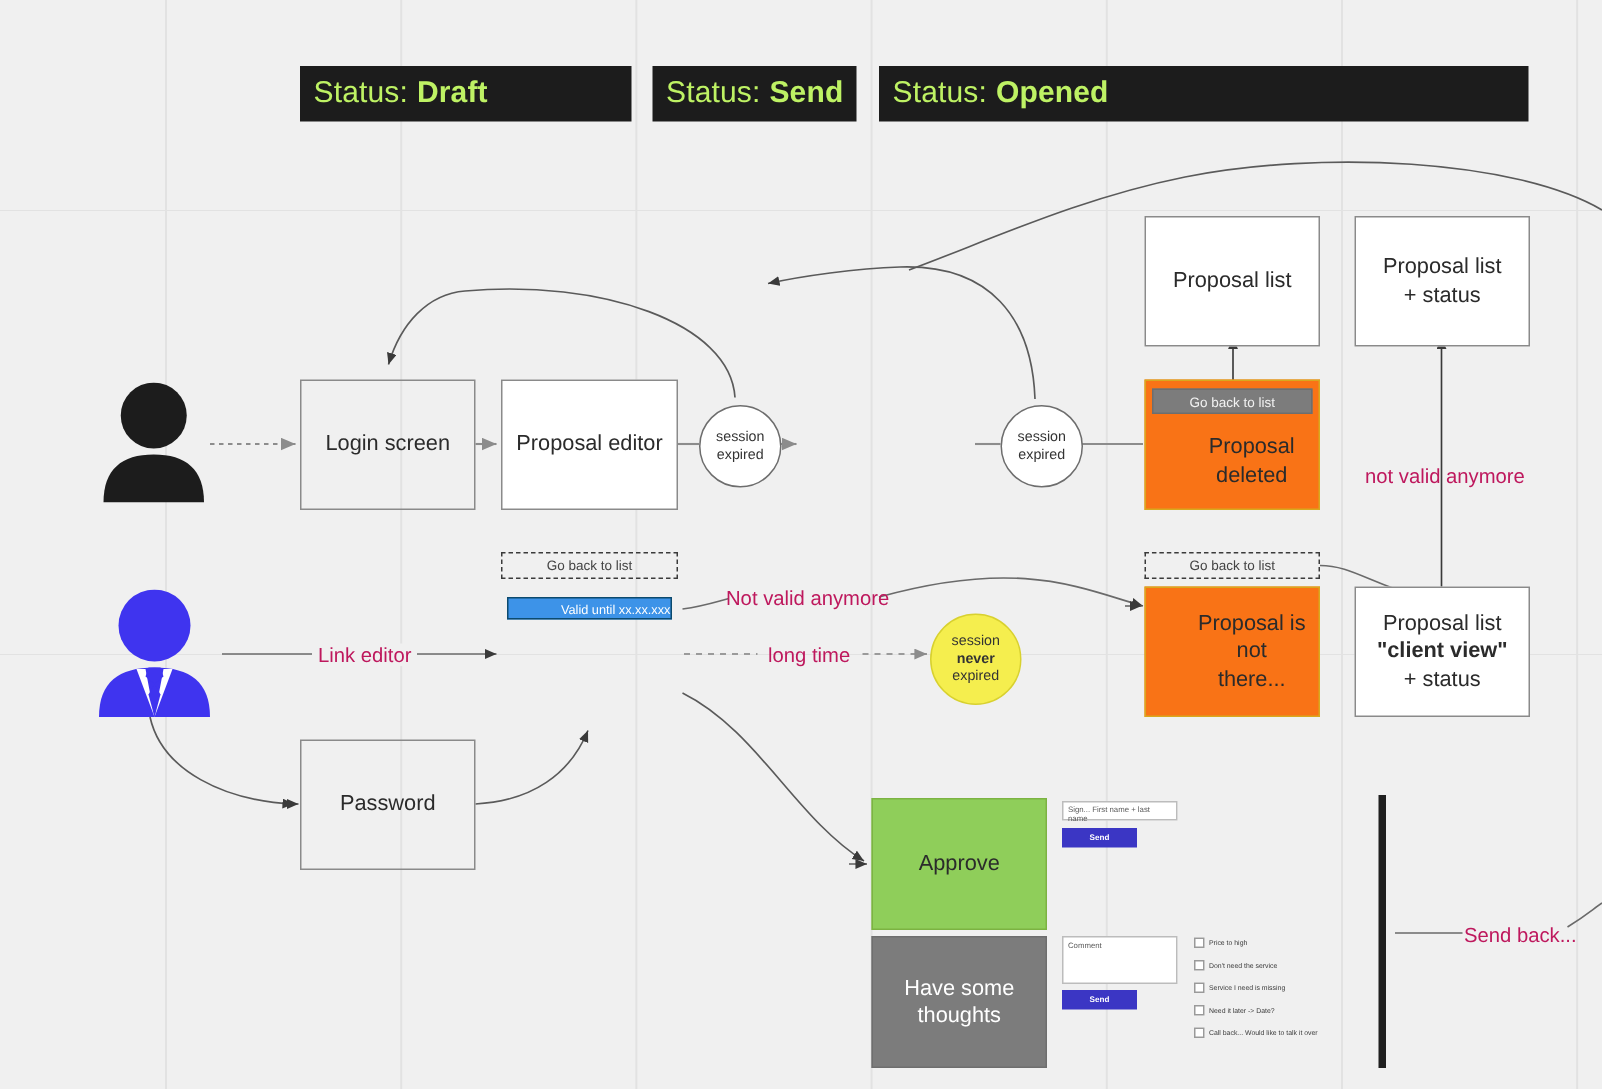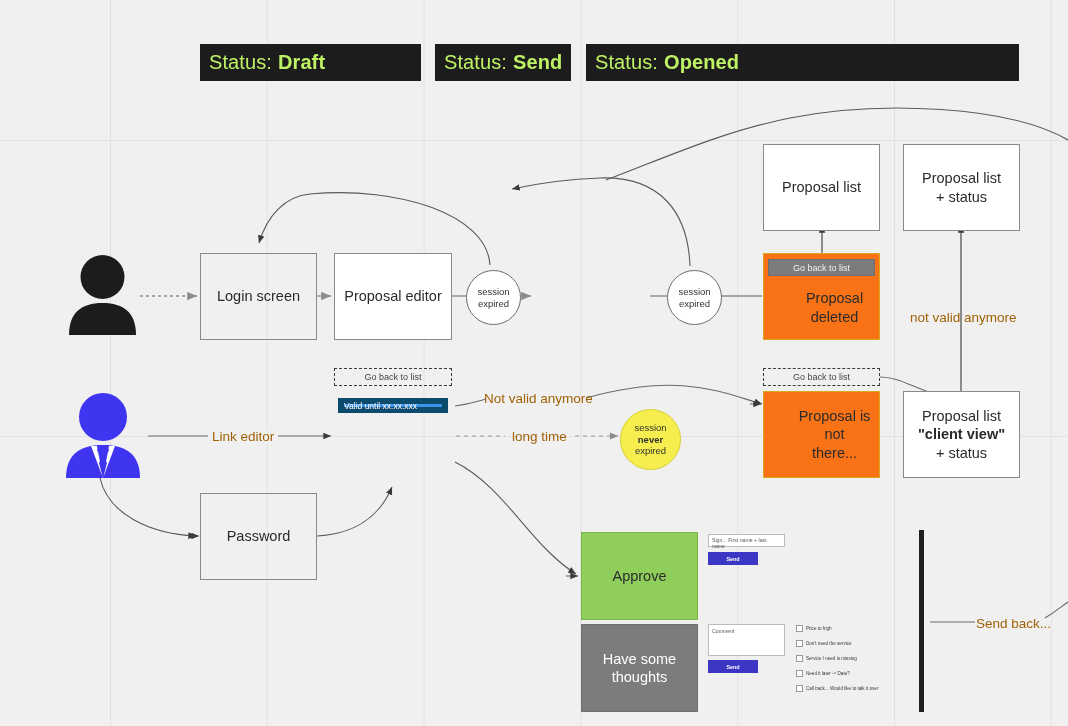--- a/index.html
+++ b/index.html
@@ -31,24 +31,24 @@
   .circle{position:absolute;border-radius:50%;border:1px solid #6d6d6d;background:#ffffff;
           display:flex;flex-direction:column;align-items:center;justify-content:center;
           font-size:9.5px;color:#333;line-height:1.25;text-align:center;}
   .circle.yellow{background:#f5ee4e;border-color:#d8d12f;}
   .circle b{font-weight:bold;}
 
   .tagbtn{position:absolute;box-sizing:border-box;display:flex;align-items:center;justify-content:center;
           font-size:9px;color:#f2f2f2;background:#7c7c7c;border:1px solid #6e6e6e;}
   .dashedbtn{position:absolute;box-sizing:border-box;display:flex;align-items:center;justify-content:center;
           font-size:9px;color:#444;background:transparent;border:1px dashed #3b3b3b;}
-  .bluebar{position:absolute;box-sizing:border-box;display:flex;align-items:center;justify-content:flex-start;
-          font-size:8.5px;color:#ffffff;background:#3d93e8;border:6px solid #0c4a6e;}
-
-  .edgelabel{position:absolute;font-size:13.5px;color:#a16207;white-space:nowrap;}
+  .bluebar{position:absolute;box-sizing:border-box;display:flex;align-items:center;justify-content:flex-end;
+          font-size:8.5px;color:#ffffff;background:#3d93e8;border:1px solid #0c4a6e;}
+
+  .edgelabel{position:absolute;font-size:13.5px;color:#be185d;white-space:nowrap;}
 
   .nodeline{display:block;}
   .nodeline.b{font-weight:bold;}
 
   
   .mini-input{position:absolute;box-sizing:border-box;background:#fff;border:1px solid #bcbcbc;
               font-size:5.2px;color:#5a5a5a;padding:2px 3px;}
   .mini-textarea{position:absolute;box-sizing:border-box;background:#fff;border:1px solid #bcbcbc;
               font-size:5.2px;color:#5a5a5a;padding:3px 3px;}
   .mini-send{position:absolute;box-sizing:border-box;background:#3b36c4;color:#fff;

